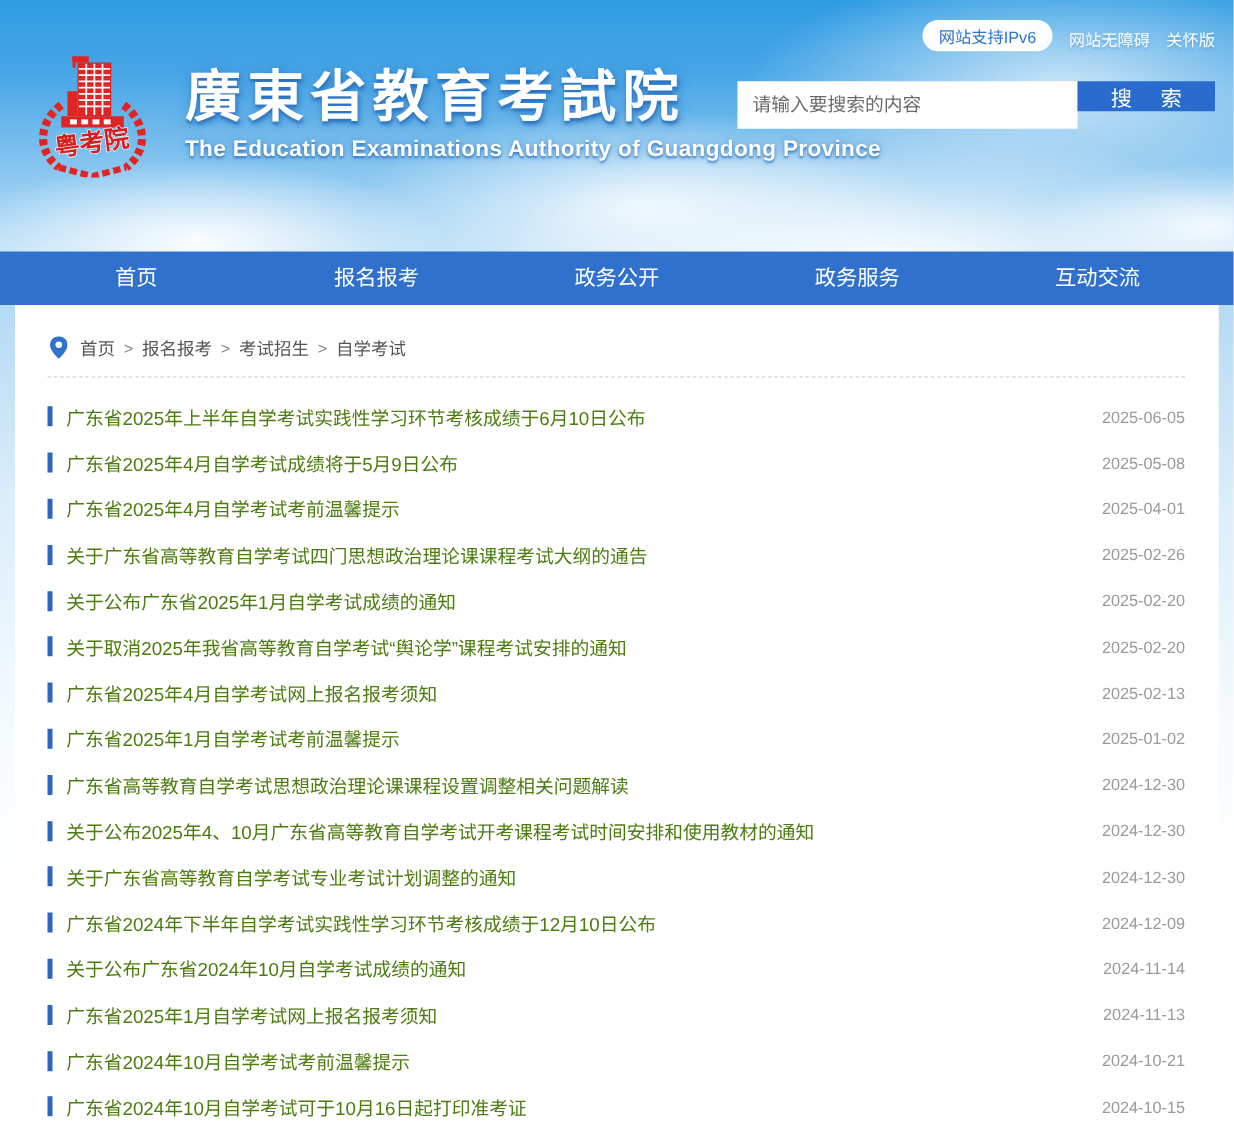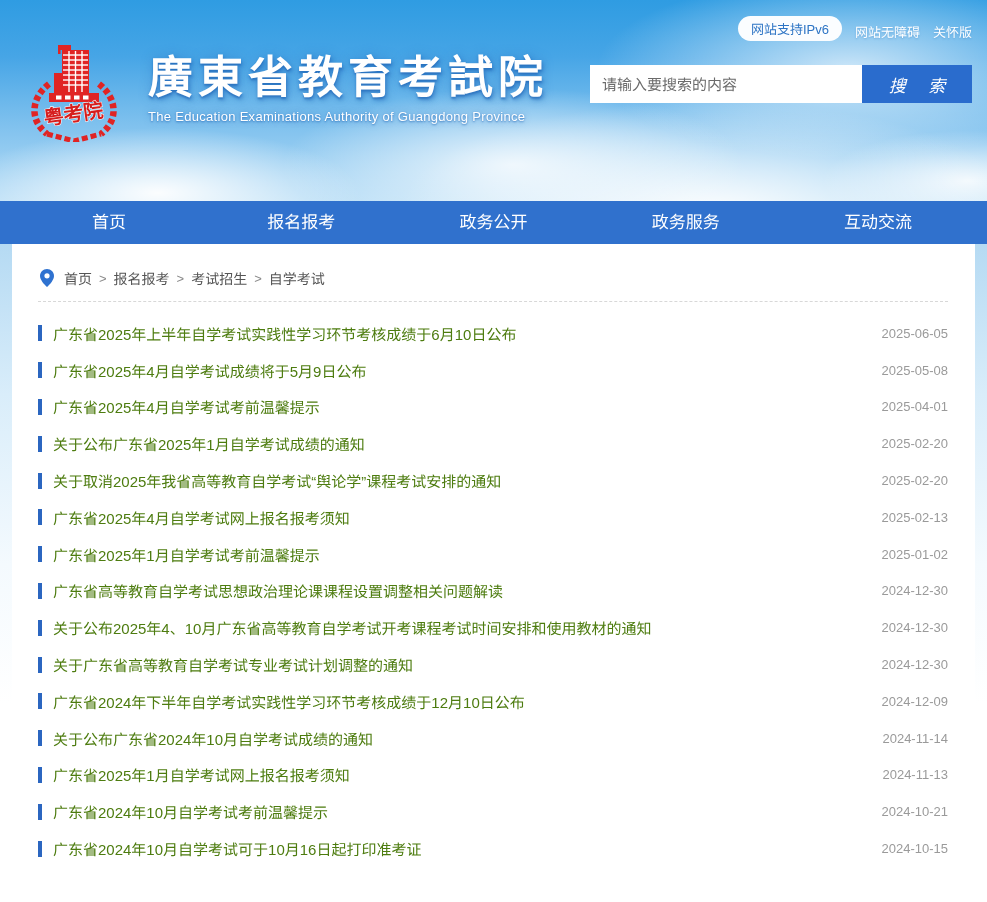--- a/index.html
+++ b/index.html
@@ -22,35 +22,34 @@
   .top-link { color:#fff; text-decoration:none; font-weight:500; text-shadow:0 1px 2px rgba(40,110,190,.35); }
 
   .brand { position:absolute; left:28px; top:42px; display:flex; align-items:flex-start; }
   .brand-text { margin-left:28px; padding-top:10px; }
   .brand-title {
     font-family:"DejaVu Serif", serif; font-size:45px; font-weight:bold; color:#fff;
     letter-spacing:5px; line-height:1.15; white-space:nowrap;
     text-shadow:0 2px 2px rgba(35,105,185,.65), 0 0 12px rgba(45,115,195,.45), 2px 3px 4px rgba(35,105,185,.5);
   }
   .brand-sub {
-    margin-top:5px; font-size:13px; font-weight:normal; color:#fff; letter-spacing:.3px; white-space:nowrap;
+    margin-top:5px; font-size:18px; font-weight:bold; color:#fff; letter-spacing:.3px; white-space:nowrap;
     text-shadow:0 1px 2px rgba(35,105,185,.8), 0 0 6px rgba(45,115,195,.5);
   }
 
   .search-box { position:absolute; top:65px; right:15px; display:flex; width:382px; height:38px; }
   .search-input {
     flex:1; height:38px; border:none; outline:none; padding:0 12px;
     font-size:15px; color:#333; background:#fff; font-family:"Liberation Sans", sans-serif;
   }
   .search-input::placeholder { color:#6b6b6b; opacity:1; }
   .search-btn {
-    width:110px; height:38px; border:none; background:#2a6ccd; color:#fff;
+    width:110px; height:24px; border:none; background:#2a6ccd; color:#fff;
     font-size:17px; letter-spacing:9px; padding-left:9px; cursor:pointer;
     font-family:"Liberation Sans", sans-serif;
-    font-style:italic;
   }
 
   
   .navbar { width:987px; height:43px; background:#3071cd; display:flex; padding:0 13px; }
   .nav-item {
     flex:1; text-align:center; line-height:43px; color:#fff; font-size:17px;
     text-decoration:none; font-weight:500; cursor:pointer;
   }
 
   
@@ -173,20 +172,25 @@
           <a class="news-title">广东省2025年4月自学考试成绩将于5月9日公布</a>
           <span class="news-date">2025-05-08</span>
         </li>
         <li class="news-item">
           <span class="news-bar"></span>
           <a class="news-title">广东省2025年4月自学考试考前温馨提示</a>
           <span class="news-date">2025-04-01</span>
         </li>
         <li class="news-item">
           <span class="news-bar"></span>
+          <a class="news-title">关于广东省高等教育自学考试四门思想政治理论课课程考试大纲的通告</a>
+          <span class="news-date">2025-02-26</span>
+        </li>
+        <li class="news-item">
+          <span class="news-bar"></span>
           <a class="news-title">关于公布广东省2025年1月自学考试成绩的通知</a>
           <span class="news-date">2025-02-20</span>
         </li>
         <li class="news-item">
           <span class="news-bar"></span>
           <a class="news-title">关于取消2025年我省高等教育自学考试“舆论学”课程考试安排的通知</a>
           <span class="news-date">2025-02-20</span>
         </li>
         <li class="news-item">
           <span class="news-bar"></span>

